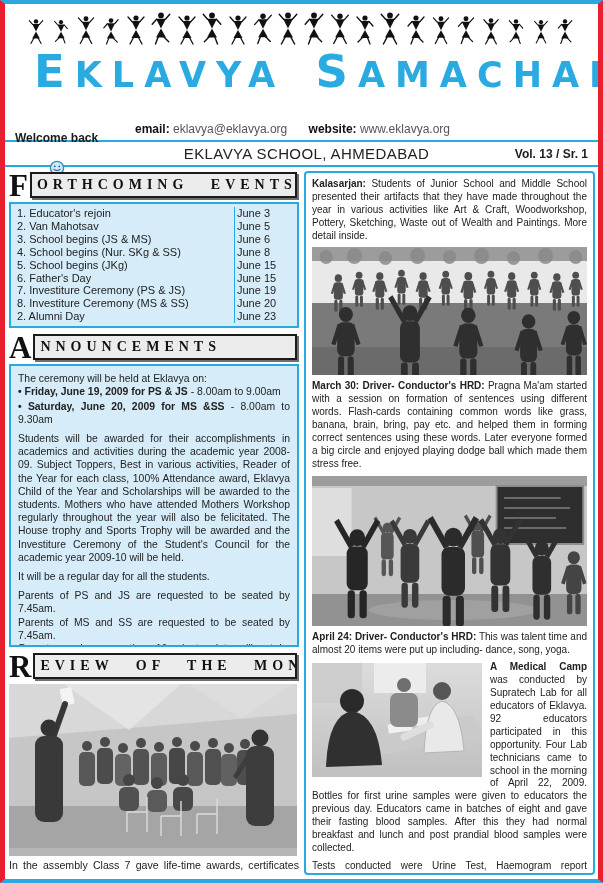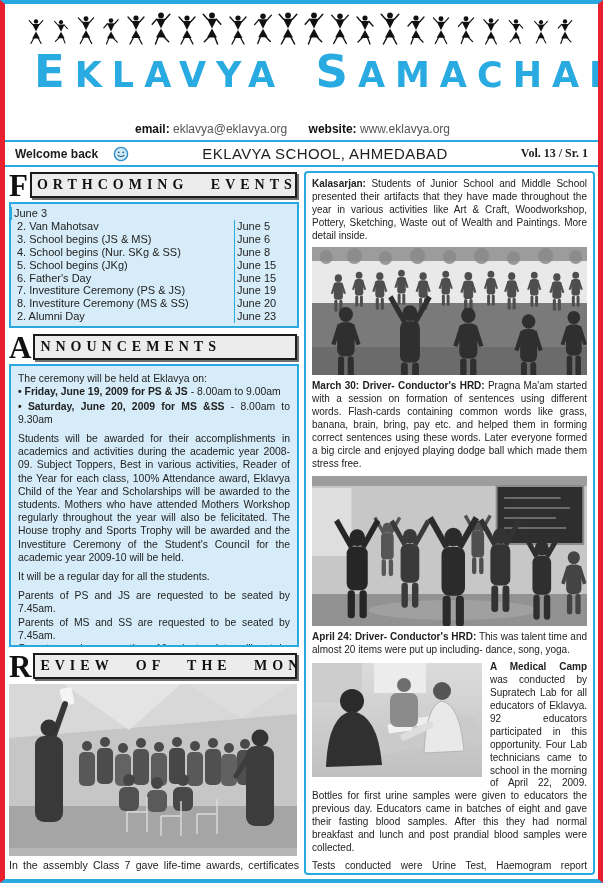--- a/index.html
+++ b/index.html
@@ -26,23 +26,23 @@
   .contact { font-size:12px; margin-top:17px; color:#555; }
   .clabel { font-weight:bold; color:#111; }
   .cvalue { margin-right:18px; }
   
   .bar {
     border-top:2px solid var(--accent-cyan,#29A9E0);
     border-bottom:2px solid var(--accent-cyan,#29A9E0);
     height:27px; box-sizing:border-box; display:flex; align-items:center;
     padding:0 10px; margin-top:4px;
   }
-  .bar-left { font-weight:bold; font-size:12px; display:flex; align-items:center; gap:15px; }
+  .bar-left { font-weight:bold; font-size:12px; display:flex; align-items:center; gap:15px;flex-direction:column; }
   .bar-center { flex:1; text-align:center; font-size:15px; letter-spacing:.4px; color:#222; }
-  .bar-right { font-weight:bold; font-size:12px;font-family:Liberation Serif, serif; }
+  .bar-right { font-weight:bold; font-size:12px; }
   
   .cols { flex:1; display:flex; gap:5px; padding:4px 3px 4px 4px; min-height:0; }
   .col-left { width:290px; flex:none; display:flex; flex-direction:column; overflow:hidden; }
   .col-right {
     flex:1; border:2px solid var(--accent-cyan,#29A9E0); border-radius:4px;
     padding:5px 6px; overflow:hidden; min-width:0;
   }
   
   .sec-head { display:flex; align-items:stretch; height:26px; margin:1px 0 4px; flex:none; }
   .sec-initial {
@@ -188,20 +188,21 @@
     <div class="col-left">
 
       <div class="sec-head">
         <span class="sec-initial">F</span>
         <span class="sec-band">ORTHCOMING EVENTS</span>
       </div>
 
       <div class="events-box">
         <div>
             <div class="event-row">
+            <span class="event-name">1. Educator's rejoin</span>
             <span class="event-date">June 3</span>
           </div>
             <div class="event-row">
             <span class="event-name">2. Van Mahotsav</span>
             <span class="event-date">June 5</span>
           </div>
             <div class="event-row">
             <span class="event-name">3. School begins (JS &amp; MS)</span>
             <span class="event-date">June 6</span>
           </div>

